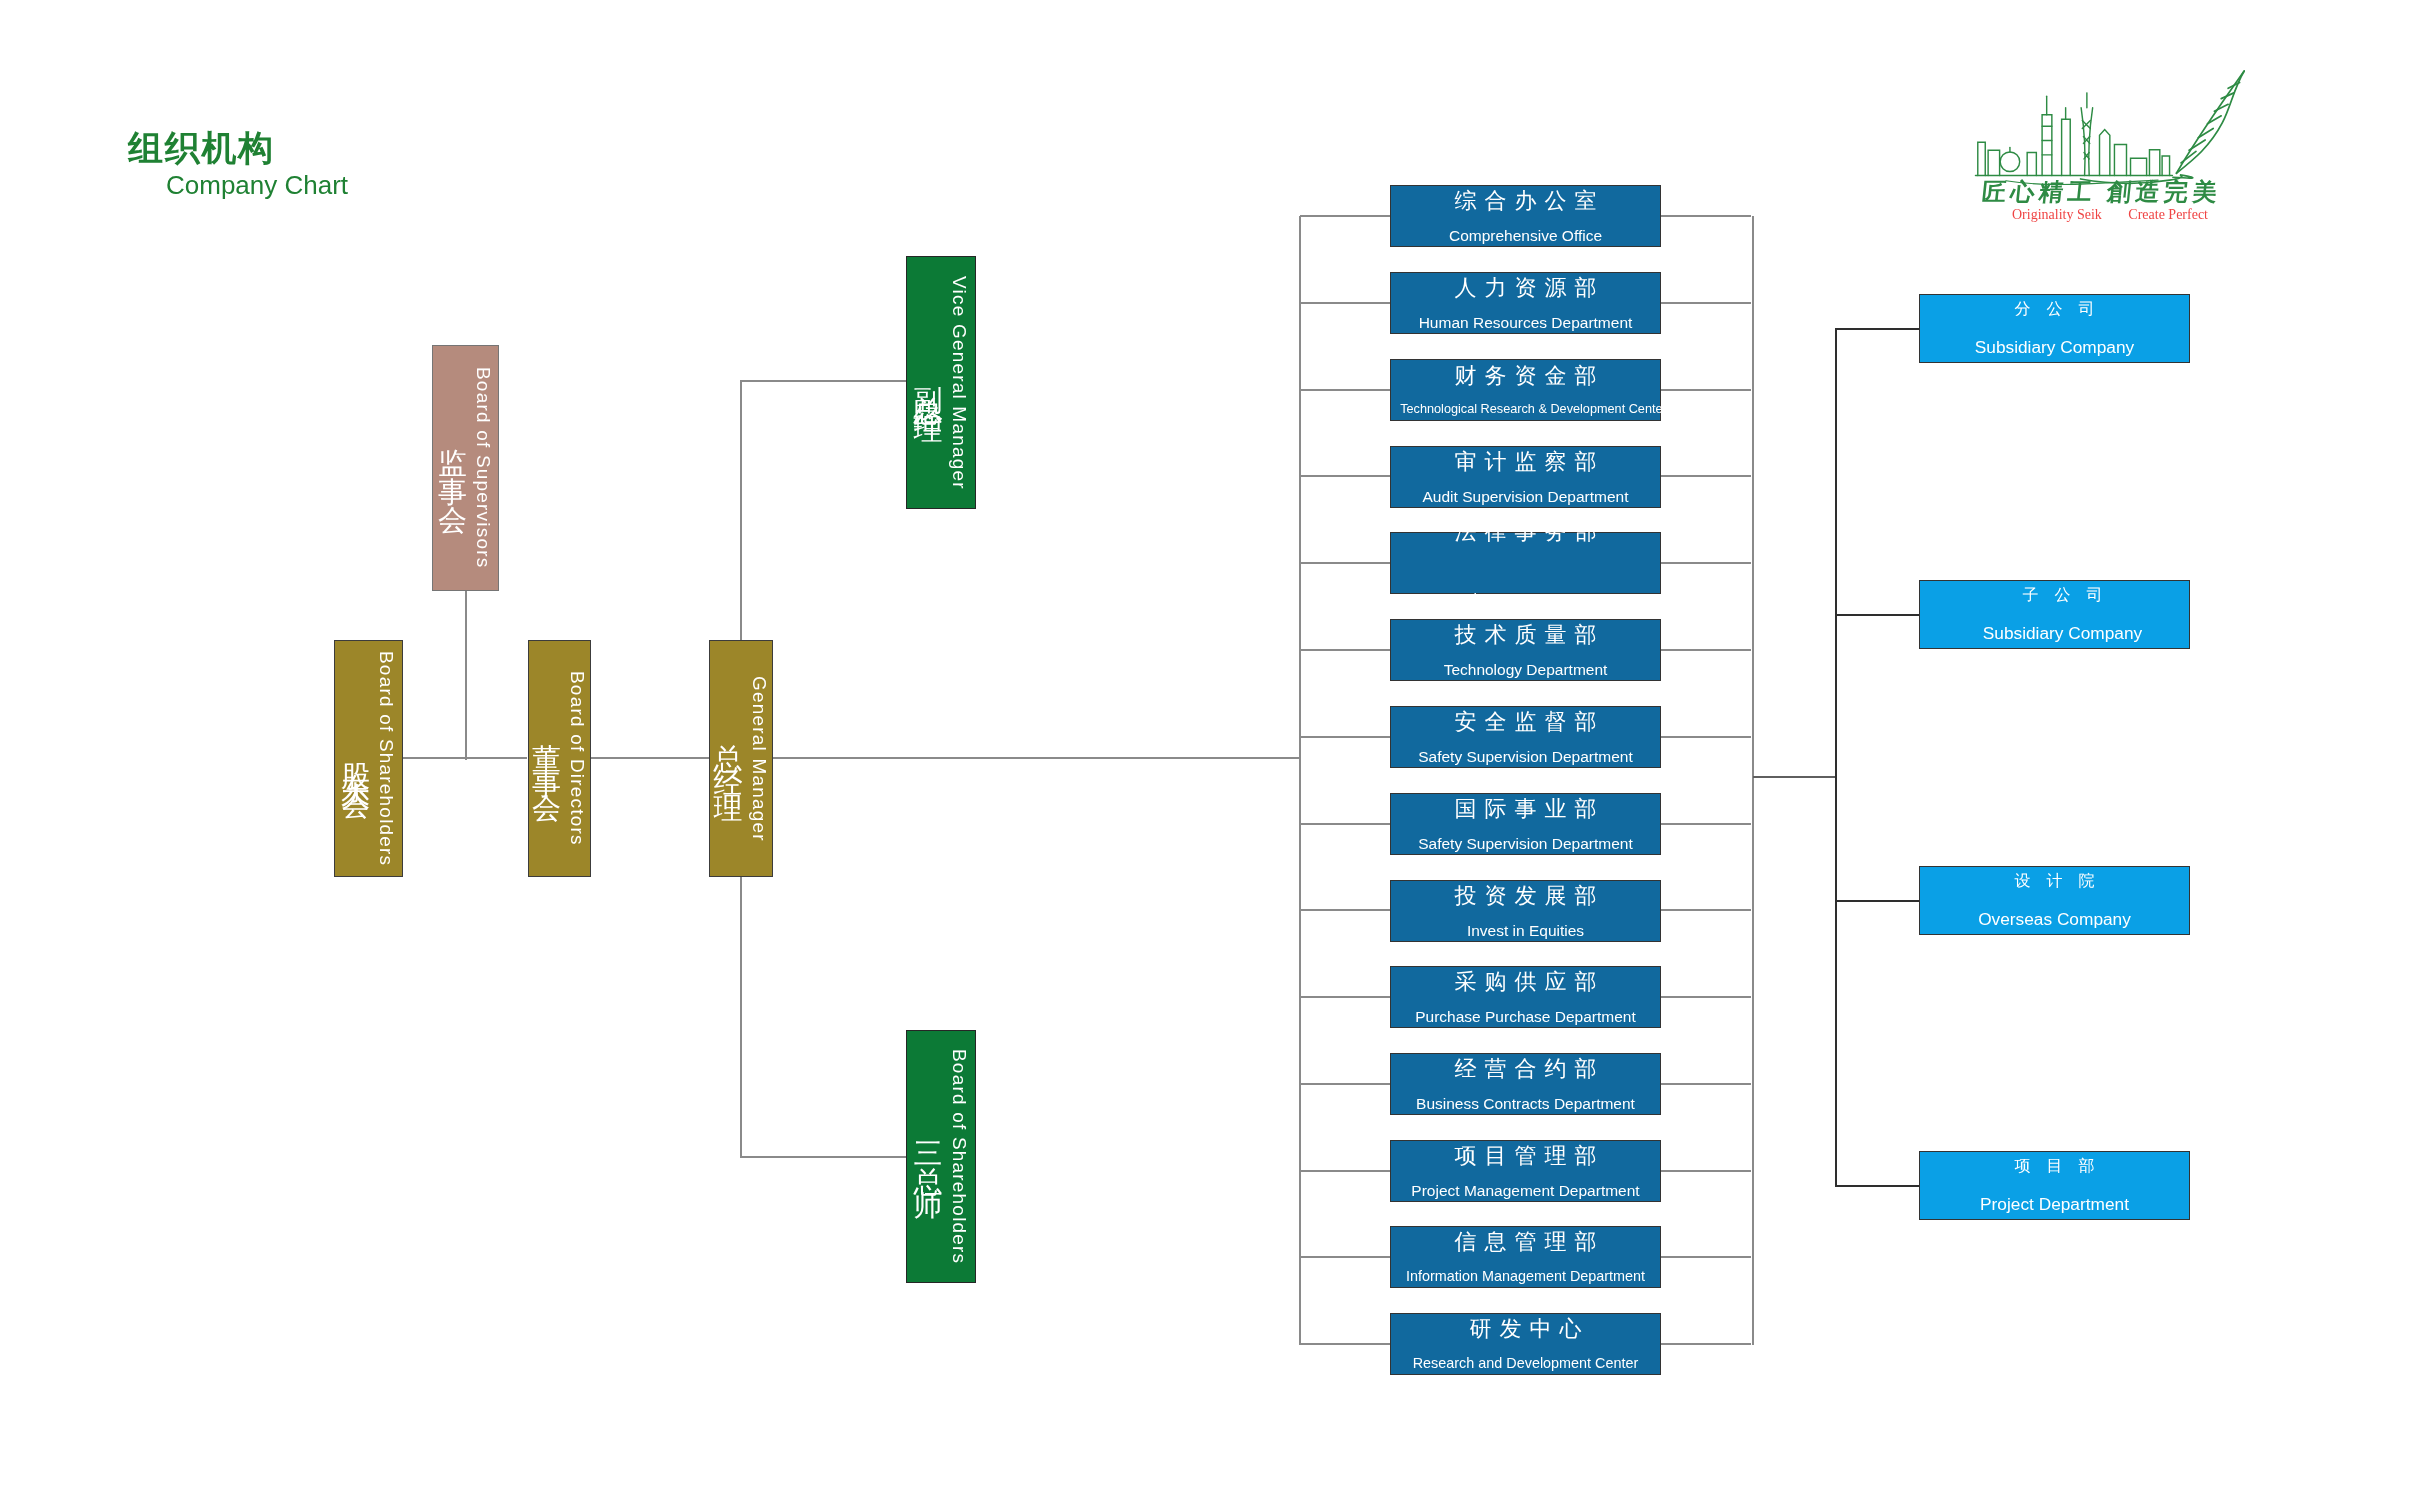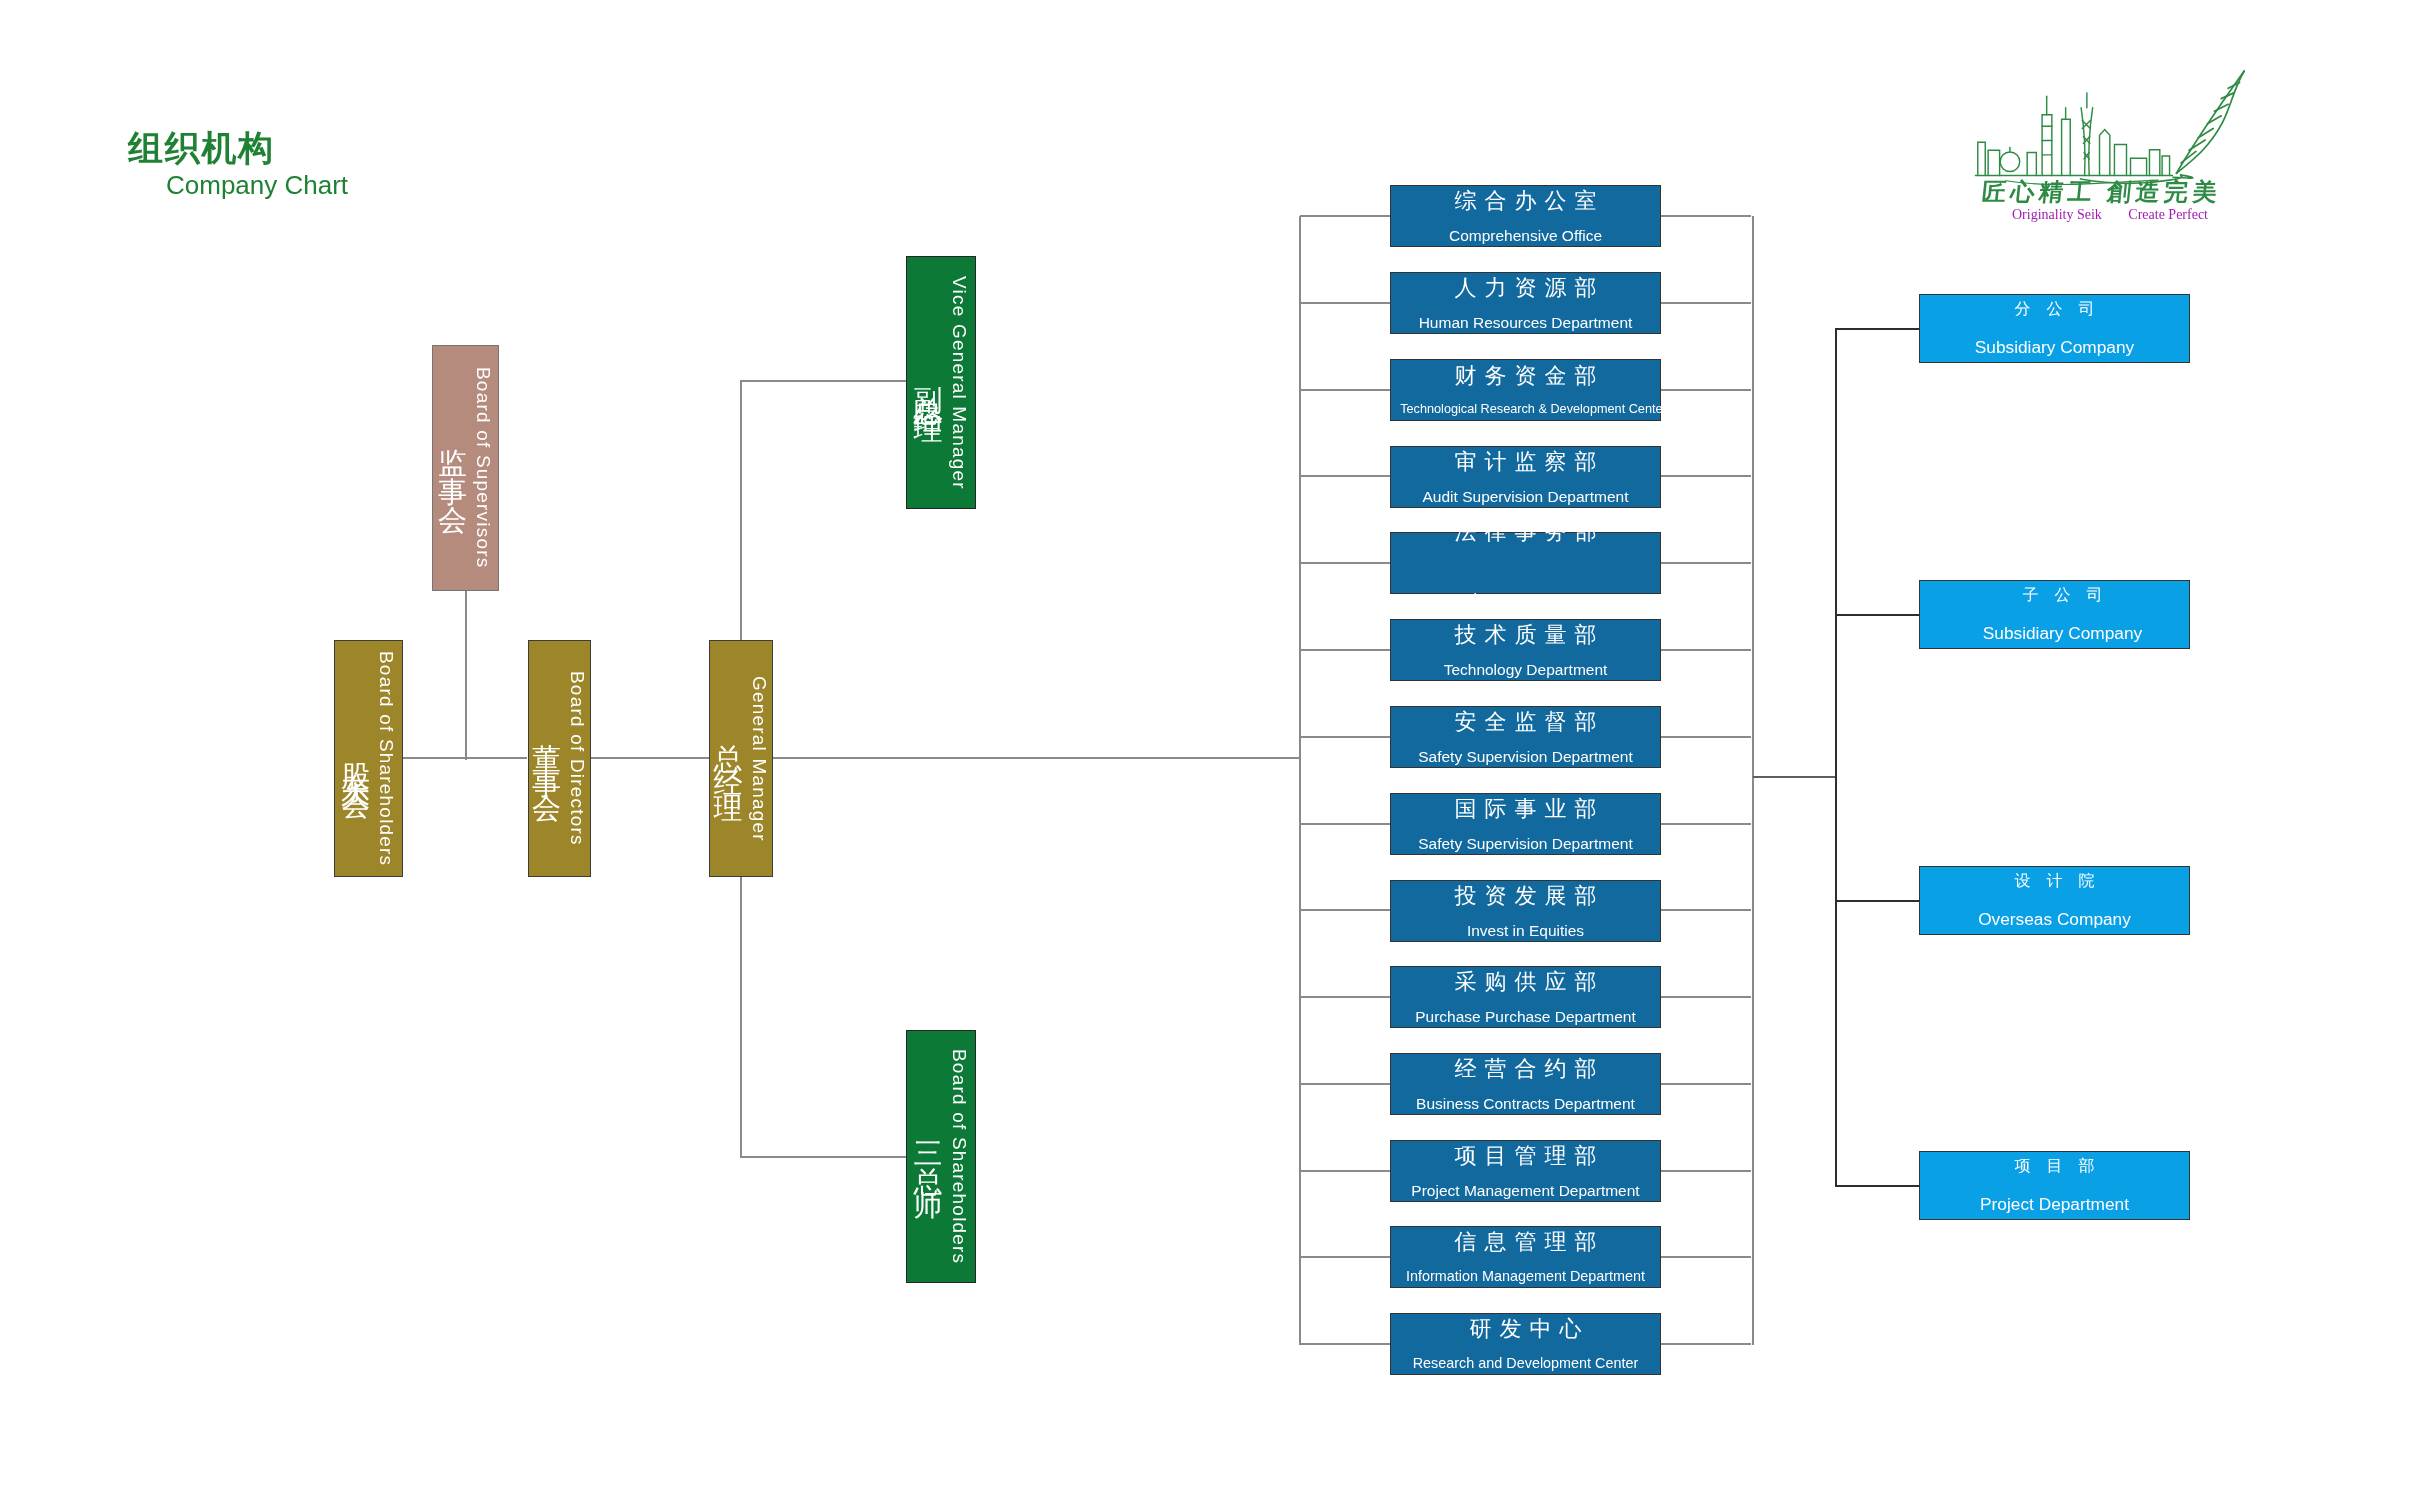--- a/index.html
+++ b/index.html
@@ -74,21 +74,21 @@
         <path d="M185,202 q80,14 155,2 q30,-5 18,-9 q50,8 -12,4" stroke-width="3"></path>
       </g>
 
       <g fill="none" stroke="#2e8b44" stroke-width="3" stroke-linecap="round">
         <path d="M470,14 C436,62 392,124 352,192"></path>
         <path d="M470,14 C452,44 446,78 432,104 C410,146 382,168 352,192"></path>
         <path d="M462,34 l-20,10 M452,52 l-22,10 M442,72 l-24,12 M430,92 l-24,14 M416,114 l-26,16 M402,134 l-28,18 M386,154 l-26,20"></path>
       </g>
     </svg>
     <div class="slogan-zh" style="color: rgb(46, 139, 68);">匠心精工 創造完美</div>
-    <div class="slogan-en" style="color: #a21caf; text-align: right;">
+    <div class="slogan-en" style="color: #ef4444; text-align: right;">
       <span>Originality Seik</span><span>Create Perfect</span>
     </div>
   </div>
 
   <div id="lines">
       <div class="line" style="left: 403px; top: 757px; width: 124px; height: 2.3px; background: rgb(138, 138, 138);"></div>
       <div class="line" style="left: 591px; top: 757px; width: 118px; height: 2.3px; background: rgb(138, 138, 138);"></div>
       <div class="line" style="left: 773px; top: 757px; width: 527px; height: 2.3px; background: rgb(138, 138, 138);"></div>
       <div class="line" style="left: 465px; top: 591px; width: 2.3px; height: 169px; background: rgb(138, 138, 138);"></div>
       <div class="line" style="left: 740px; top: 380px; width: 2.3px; height: 260px; background: rgb(138, 138, 138);"></div>

